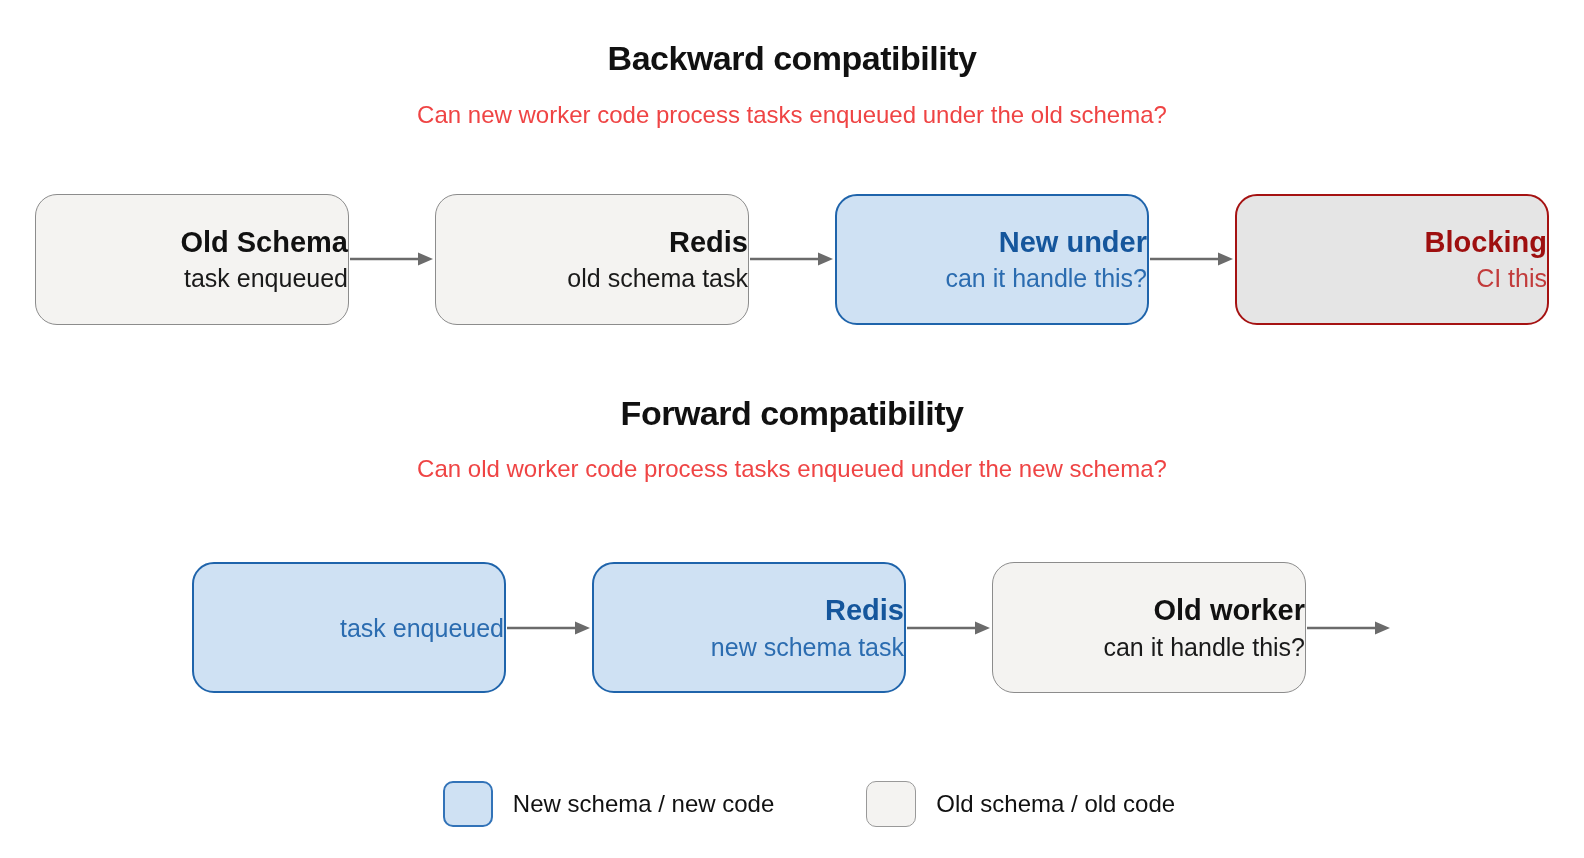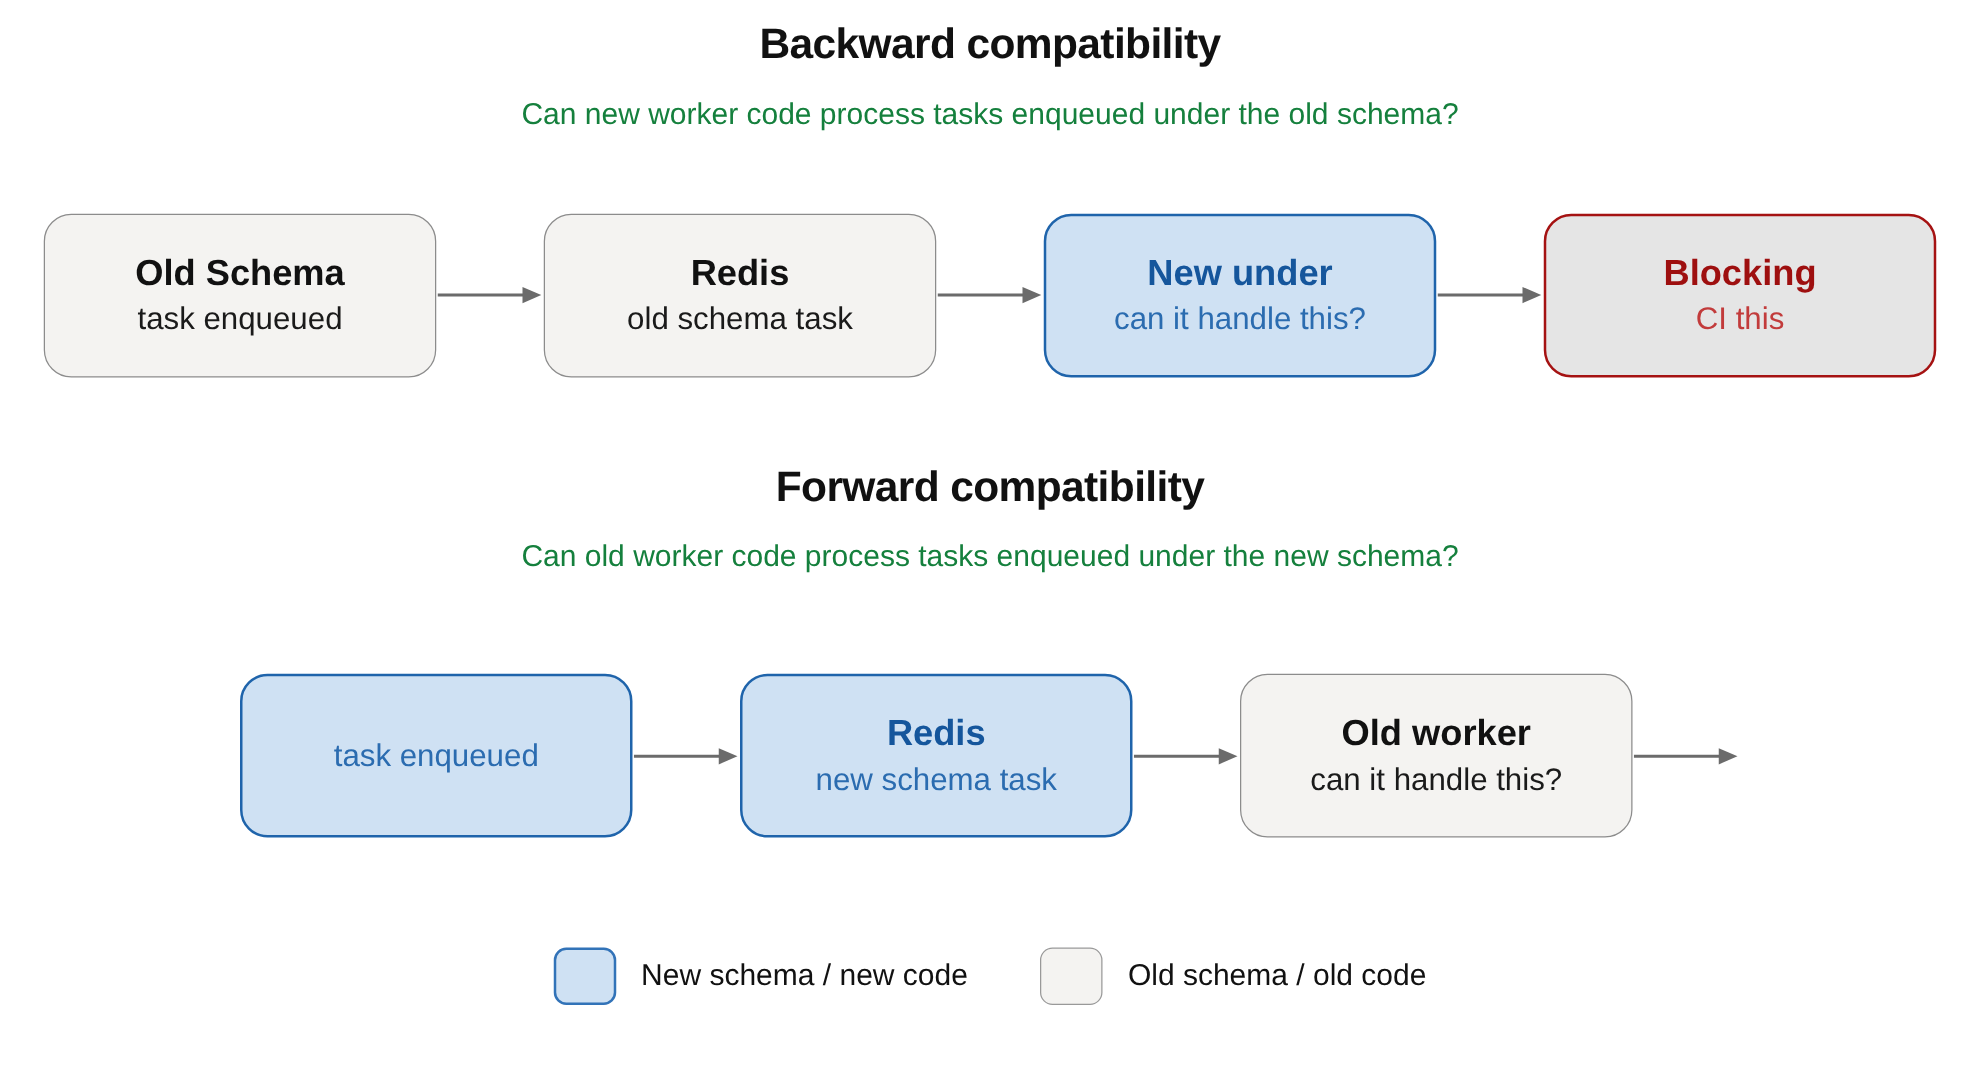--- a/index.html
+++ b/index.html
@@ -3,55 +3,55 @@
 <meta charset="utf-8">
 <style>
   * { margin: 0; padding: 0; box-sizing: border-box; }
   html, body { background: #ffffff; }
   body {
     width: 1584px; height: 858px;
     font-family: "Liberation Sans", sans-serif;
     color: #111111;
     overflow: hidden;
   }
-  .canvas { width: 1584px; height: 858px; padding-top: 15px; }
+  .canvas { width: 1584px; height: 858px; padding-top: 38px; }
 
   .section-title {
     text-align: center;
     font-size: 34px;
     font-weight: 700;
     letter-spacing: -0.5px;
     color: #111111;
     line-height: 1.2;
   }
   .section-subtitle {
     text-align: center;
     font-size: 24px;
     font-weight: 400;
-    color: #15803d;
+    color: #ef4444;
     margin-top: 22px;
     line-height: 1.2;
   }
 
   .flow-row {
     display: flex;
     align-items: center;
     justify-content: center;
     margin-top: 64px;
     padding: 0 30px;
   }
   .flow-row--second { margin-top: 78px; }
 
   .node {
     width: 314px;
     height: 131px;
     border-radius: 22px;
     display: flex;
     flex-direction: column;
-    align-items: center;
+    align-items: flex-end;
     justify-content: center;
     gap: 4px;
     flex: 0 0 auto;
   }
   .node-title { font-size: 29px; font-weight: 700; line-height: 1.2; }
   .node-sub   { font-size: 25px; font-weight: 400; line-height: 1.2; }
 
   .node--old { background: #f4f3f1; border: 1.5px solid #8c8c8c; }
   .node--old .node-title { color: #111111; }
   .node--old .node-sub   { color: #1a1a1a; }
@@ -78,21 +78,21 @@
 
   .section--forward { margin-top: 68px; }
 
   .legend {
     display: flex;
     align-items: center;
     justify-content: center;
     gap: 58px;
     margin-top: 88px;
   }
-  .legend-item { display: flex; align-items: center; gap: 20px; }
+  .legend-item { display: flex; align-items: center; gap: 20px; margin-left: 34px; }
   .swatch {
     width: 50px; height: 46px;
     border-radius: 10px;
     flex: 0 0 auto;
   }
   .swatch--new { background: #cfe1f3; border: 2px solid #3273b8; }
   .swatch--old { background: #f4f3f1; border: 1.5px solid #999999; }
   .legend-label { font-size: 24px; color: #111111; line-height: 1.2; }
 </style>
 </head>

